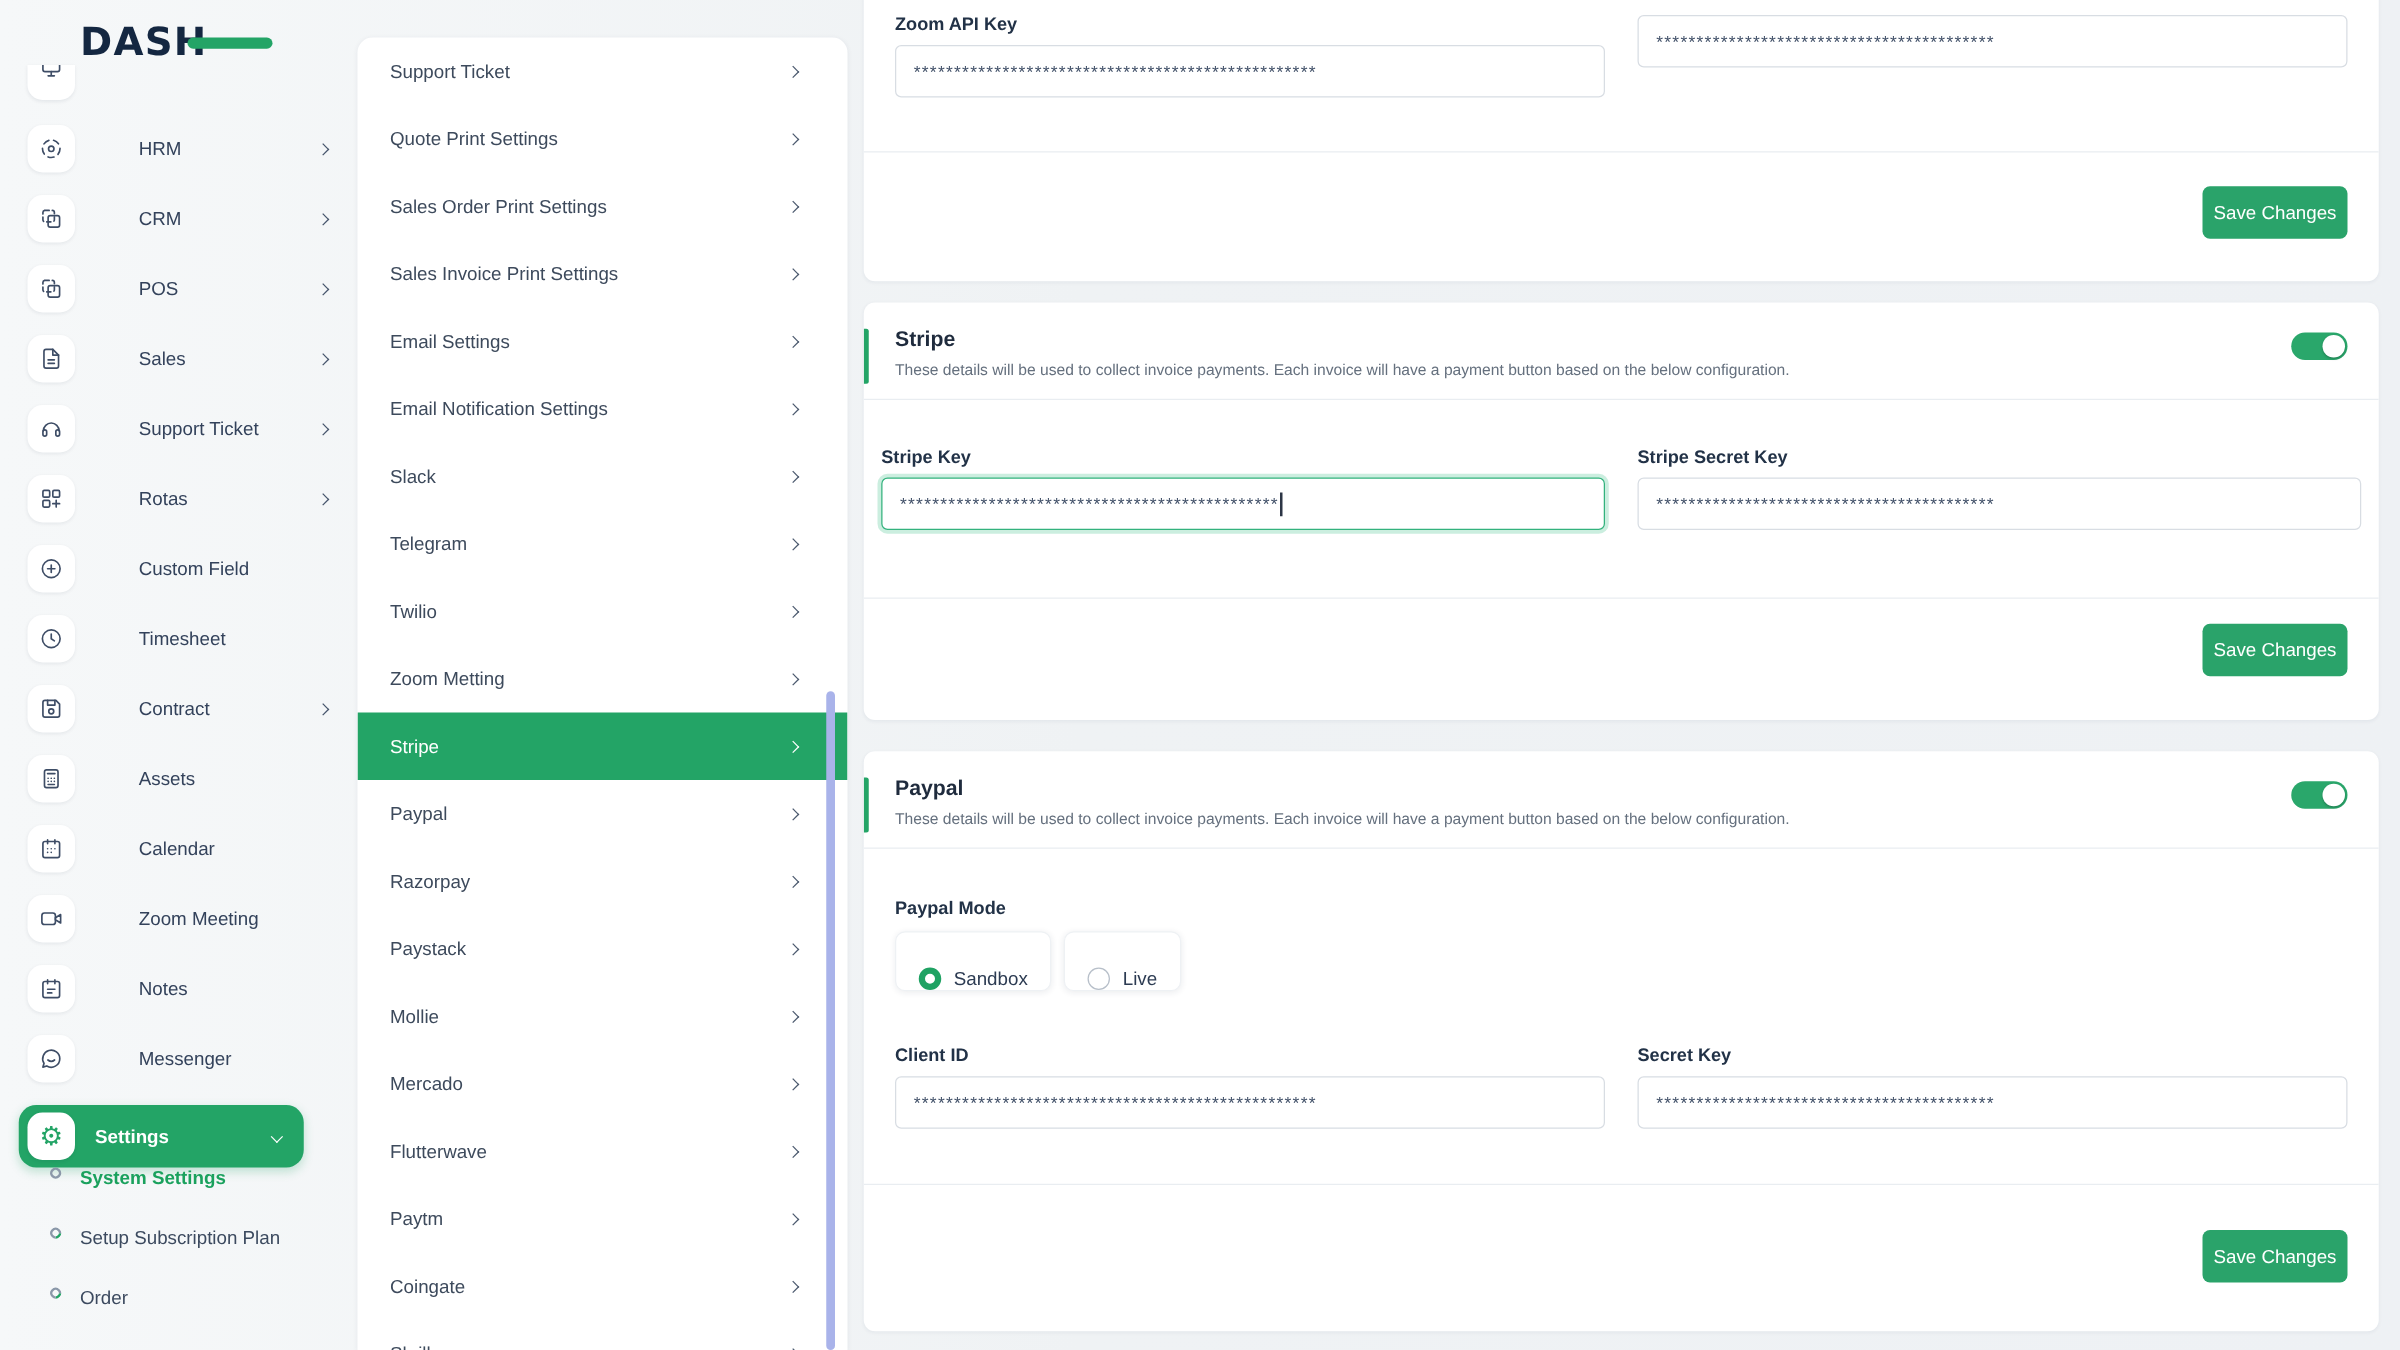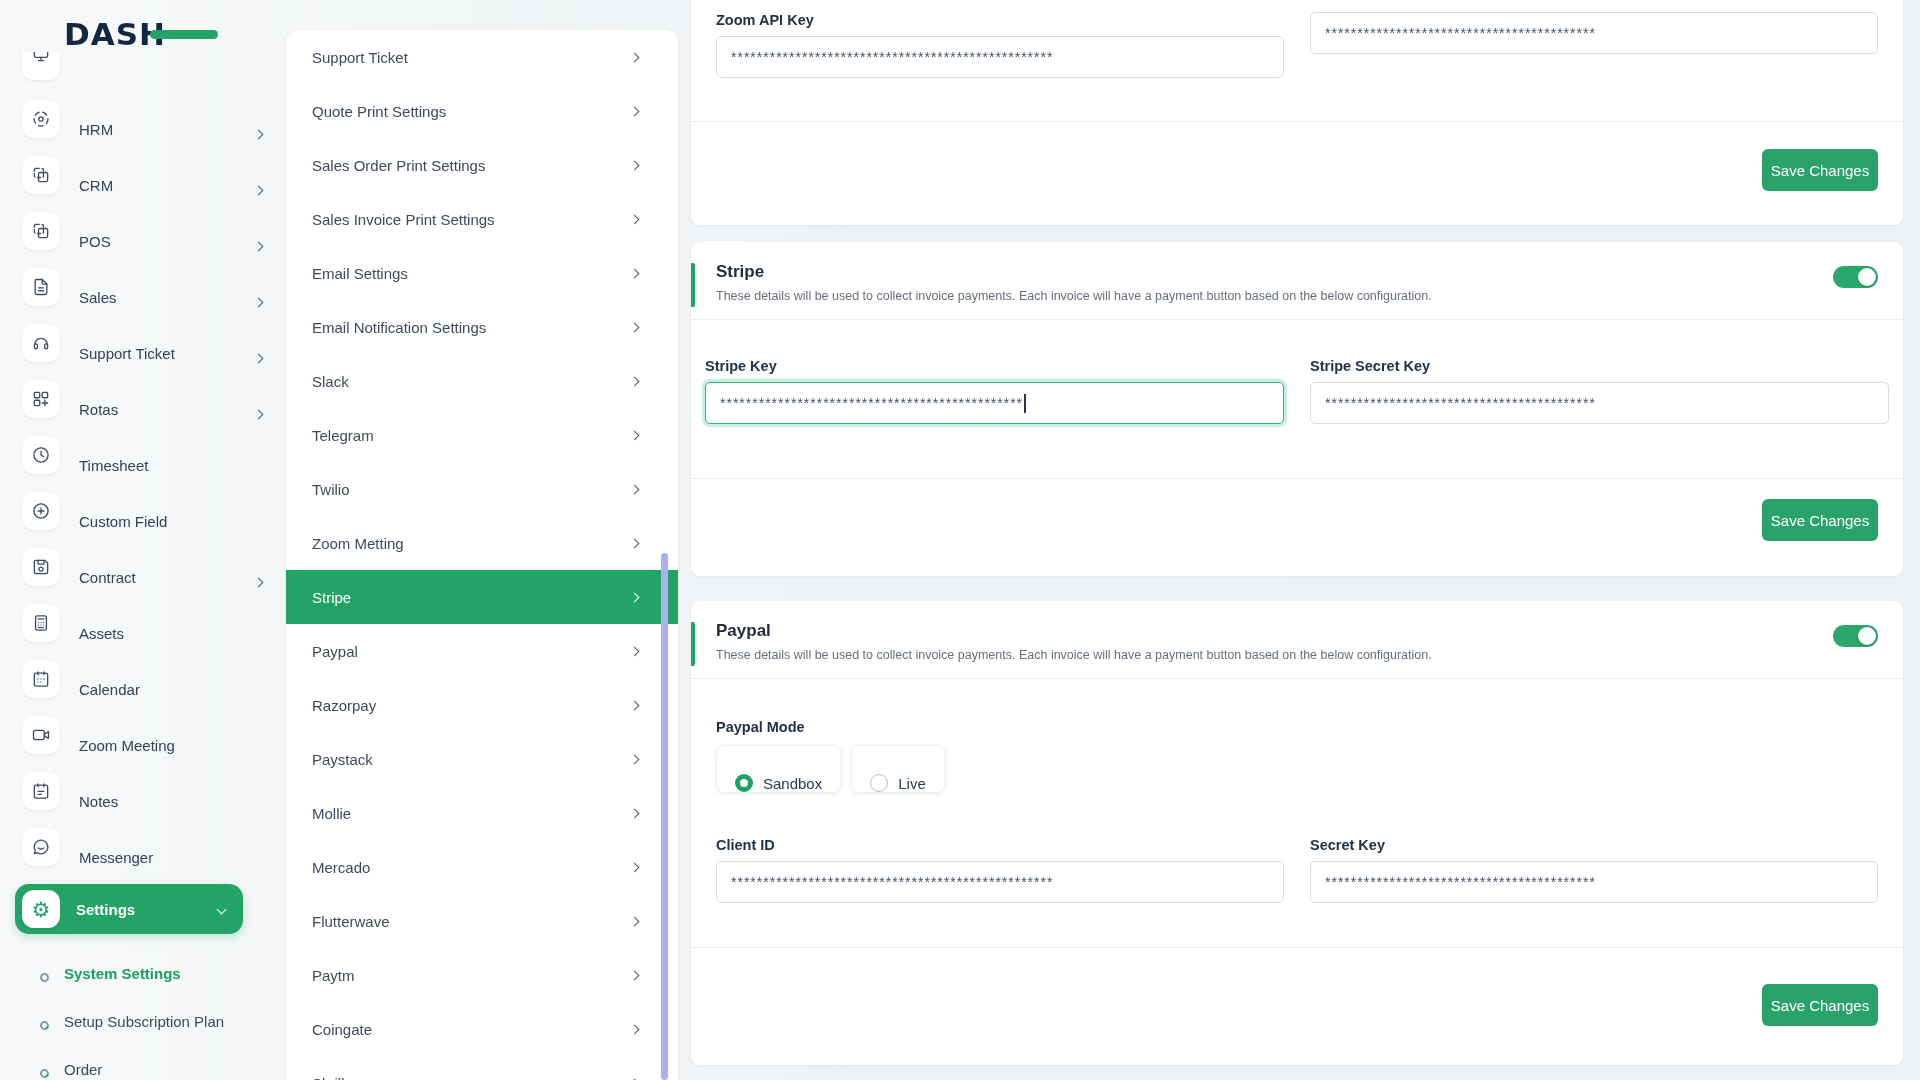--- a/index.html
+++ b/index.html
@@ -13,39 +13,39 @@
   .rail { position:absolute; left:0; top:0; width:286px; height:1080px; }
   .logo { position:absolute; left:64px; top:16px; font-size:31px; font-weight:900;
           letter-spacing:1px; color:#142741; font-family:"DejaVu Sans", sans-serif; }
   .logo .dash-bar { position:absolute; left:86px; top:14px; width:68px; height:9px;
           background:#23a466; border-radius:5px; }
   .rail-partial-tile { position:absolute; left:22px; top:52px; width:38px; height:28px;
           background:#fff; border-radius:0 0 12px 12px; box-shadow:0 1px 3px rgba(20,35,60,.07);
           overflow:hidden; }
   .rail-partial-tile svg { position:absolute; left:9px; top:-8px; }
   .rail-nav { position:absolute; left:0; top:100px; width:286px; }
-  .rail-item { display:flex; align-items:flex-end; height:38px; margin:0 0 18px 0; cursor:pointer; }
+  .rail-item { display:flex; align-items:center; height:38px; margin:0 0 18px 0; cursor:pointer;gap:32px; }
   .tile { width:38px; height:38px; margin-left:22px; background:#fff; border-radius:12px;
           display:flex; align-items:center; justify-content:center;
           box-shadow:0 1px 3px rgba(20,35,60,.07); flex:none; }
   .rail-item .lbl { margin-left:19px; font-size:15px; font-weight:500; color:#33425b; }
   .rail-item .chev { margin-left:auto; margin-right:24px; }
   .chev { width:7px; height:7px; border-right:1.8px solid #45546b; border-bottom:1.8px solid #45546b;
           transform:rotate(-45deg); flex:none; }
   .chev.down { transform:rotate(45deg); }
   
   .settings-pill { position:absolute; left:15px; top:884px; width:228px; height:50px;
           background:#23a466; border-radius:14px; display:flex; align-items:center; cursor:pointer;
           box-shadow:0 3px 8px rgba(35,164,102,.25); }
   .settings-pill .tile { margin-left:7px; width:38px; height:38px; border-radius:12px; }
   .settings-pill .gear-glyph { font-size:21px; color:#23a466; line-height:1; }
   .settings-pill .lbl { margin-left:16px; font-size:15px; font-weight:700; color:#fff; }
   .settings-pill .chev { margin-left:auto; margin-right:18px; border-color:#fff; }
   .sub-nav { position:absolute; left:0; top:934px; width:286px; }
-  .sub-item { display:flex; align-items:flex-end; height:48px; cursor:pointer; }
+  .sub-item { display:flex; align-items:flex-start; height:48px; cursor:pointer; }
   .ring { width:9px; height:9px; border:2px solid #8b98a9; border-radius:50%;
           margin-left:40px; transform:rotate(-45deg); flex:none; }
   .ring.greenish { border-bottom-color:#23a466; }
   .sub-item .lbl { margin-left:15px; font-size:15px; font-weight:400; color:#3c4a5f; }
   .sub-item.active .lbl { color:#1aa15d; font-weight:700; }
   
   .snav { position:absolute; left:286px; top:30px; width:392px; height:1050px; background:#fff;
           border-radius:12px 12px 0 0; box-shadow:0 1px 4px rgba(25,40,70,.06); overflow:hidden; }
   .snav-row { display:flex; align-items:center; height:54px; padding:0 40px 0 26px; cursor:pointer; }
   .snav-row .lbl { font-size:15px; color:#3d4a5c; font-weight:400; }
@@ -181,33 +181,33 @@
             <path d="M16.75 13.5V20M13.5 16.75H20"></path>
           </svg>
         </span>
       <span class="lbl">Rotas</span>
       <span class="chev"></span>
     </div>
     <div class="rail-item">
       <span class="tile">
           <svg class="ic" width="20" height="20" viewBox="0 0 24 24">
             <circle cx="12" cy="12" r="8.5"></circle>
+            <path d="M12 8.5v7M8.5 12h7"></path>
+          </svg>
+        </span>
+      <span class="lbl">Custom Field</span>
+    </div>
+    <div class="rail-item">
+      <span class="tile">
+          <svg class="ic" width="20" height="20" viewBox="0 0 24 24">
+            <circle cx="12" cy="12" r="8.5"></circle>
             <path d="M12 7.5V12l3 2"></path>
           </svg>
         </span>
       <span class="lbl">Timesheet</span>
-    </div>
-    <div class="rail-item">
-      <span class="tile">
-          <svg class="ic" width="20" height="20" viewBox="0 0 24 24">
-            <circle cx="12" cy="12" r="8.5"></circle>
-            <path d="M12 8.5v7M8.5 12h7"></path>
-          </svg>
-        </span>
-      <span class="lbl">Custom Field</span>
     </div>
     <div class="rail-item">
       <span class="tile">
           <svg class="ic" width="20" height="20" viewBox="0 0 24 24">
             <path d="M6 4h10.5L20 7.5V18a2 2 0 0 1-2 2H6a2 2 0 0 1-2-2V6a2 2 0 0 1 2-2z"></path>
             <path d="M8.5 4v4.5h7V4"></path>
             <circle cx="12" cy="14.5" r="2.4"></circle>
           </svg>
         </span>
       <span class="lbl">Contract</span>

